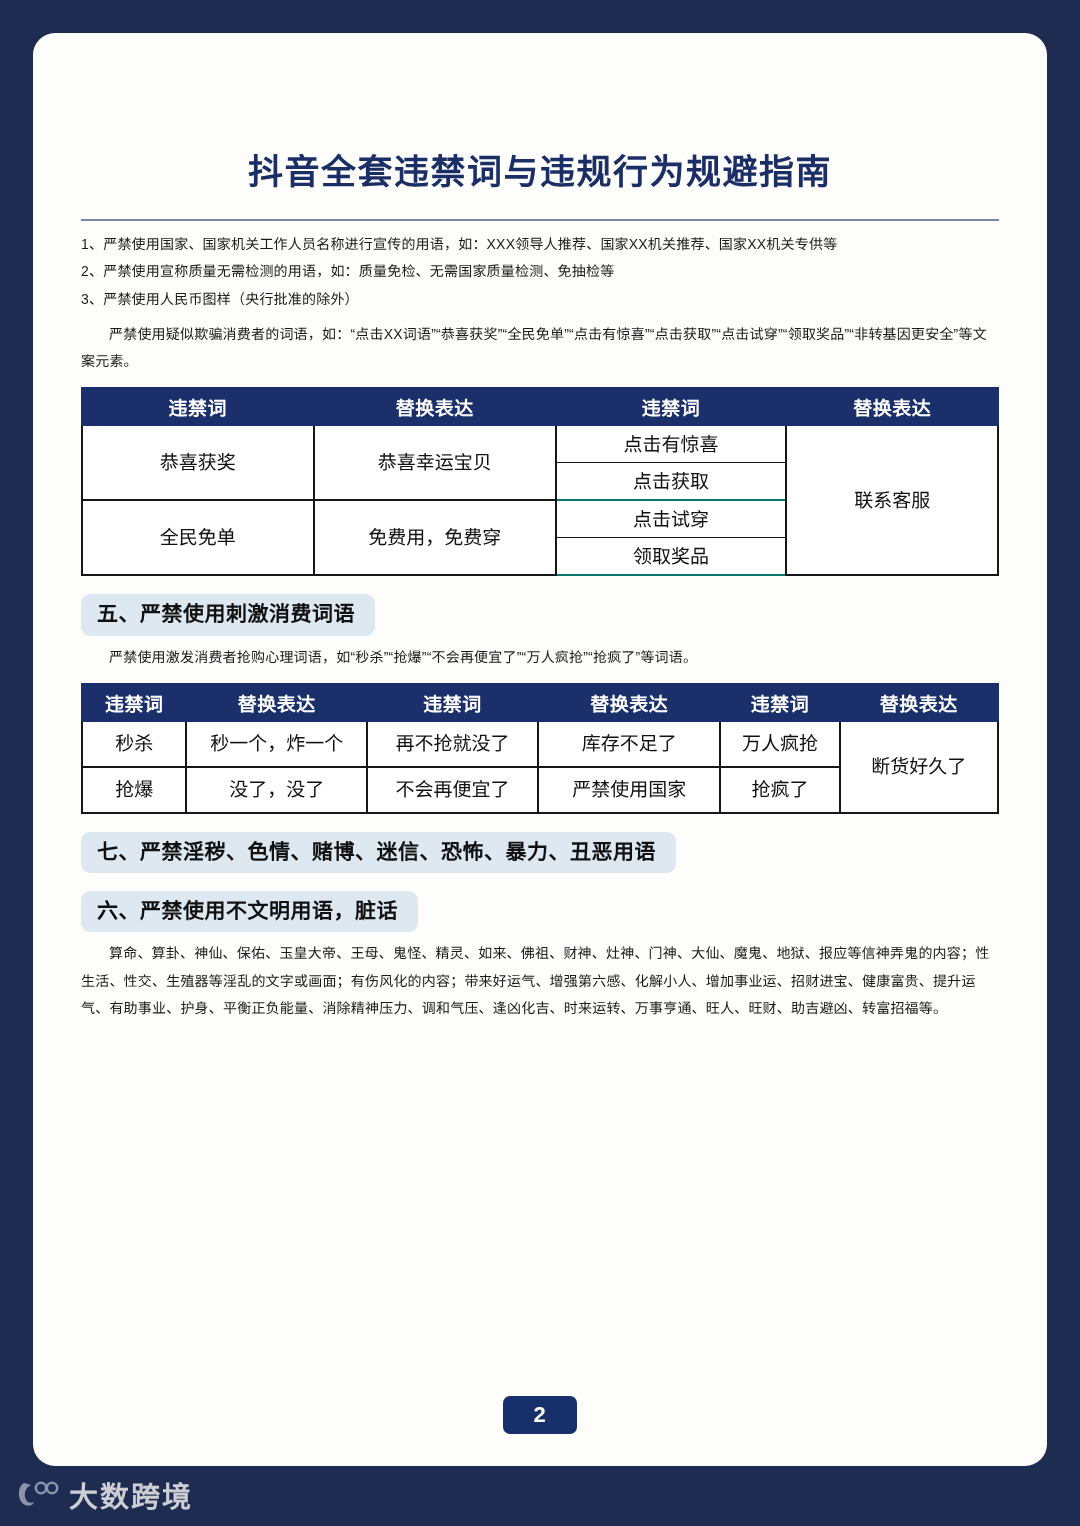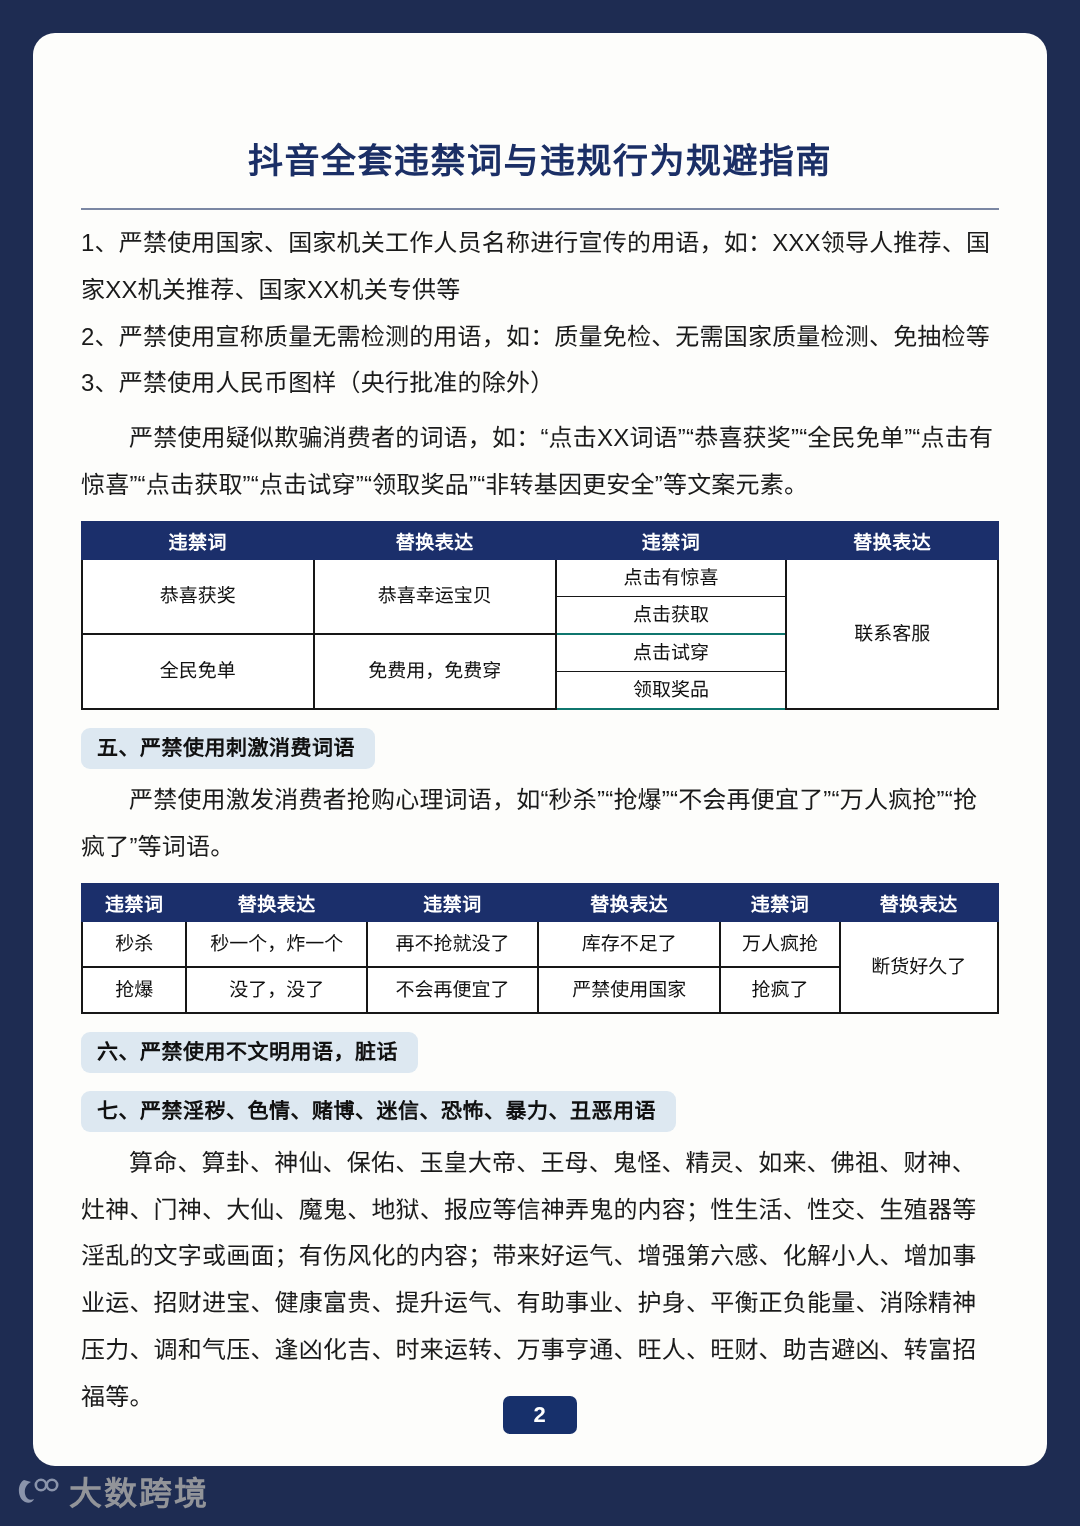--- a/index.html
+++ b/index.html
@@ -33,21 +33,21 @@
     position: absolute;
     left: 0;
     top: 0;
     width: 1014px;
     padding: 0 48px;
     box-sizing: border-box;
   }
 
   
   .doc-title {
-    margin: 0;
+    margin: 11px;
     padding-top: 107px;
     text-align: center;
     font-size: 35px;
     font-weight: bold;
     color: #1b2f66;
     letter-spacing: 1.5px;
     line-height: 1.2;
   }
   .title-rule {
     margin-top: 26px;
@@ -68,21 +68,21 @@
     letter-spacing: 0.5px;
     line-height: 1.15;
     margin: 0;
     white-space: nowrap;
   }
   .pill-row { margin-top: 18px; }
   .pill-row.tight { margin-top: 16px; }
 
   
   .body-line {
-    font-size: 24px;
+    font-size: 14px;
     color: #1a1a1a;
     line-height: 1.95;
     letter-spacing: 0.2px;
     margin: 0;
   }
   .list-block { margin-top: 10px; }
   .para-block { margin-top: 8px; }
   .indent { text-indent: 2em; }
 
   
@@ -159,22 +159,22 @@
   #watermark {
     position: absolute;
     left: 14px;
     bottom: 11px;
     display: flex;
     align-items: center;
     gap: 9px;
     opacity: 0.88;
   }
   #watermark .wm-text {
-    color: #a3a3a3;
-    font-size: 33px;
+    color: #e5e5e5;
+    font-size: 29px;
     font-weight: bold;
     letter-spacing: 2px;
   }
   #watermark svg { display: block; }
 </style>
 </head>
 <body>
 
 <div id="page-sheet">
   <div id="page-inner">
@@ -267,25 +267,25 @@
           <td>抢爆</td>
           <td>没了，没了</td>
           <td>不会再便宜了</td>
           <td>严禁使用国家</td>
           <td>抢疯了</td>
         </tr>
       </tbody>
     </table>
 
     <div class="pill-row">
+      <div class="section-pill">七、严禁淫秽、色情、赌博、迷信、恐怖、暴力、丑恶用语</div>
+    </div>
+
+    <div class="pill-row">
       <div class="section-pill">六、严禁使用不文明用语，脏话</div>
-    </div>
-
-    <div class="pill-row">
-      <div class="section-pill">七、严禁淫秽、色情、赌博、迷信、恐怖、暴力、丑恶用语</div>
     </div>
     <div class="para-block">
       <p class="body-line indent">算命、算卦、神仙、保佑、玉皇大帝、王母、鬼怪、精灵、如来、佛祖、财神、灶神、门神、大仙、魔鬼、地狱、报应等信神弄鬼的内容；性生活、性交、生殖器等淫乱的文字或画面；有伤风化的内容；带来好运气、增强第六感、化解小人、增加事业运、招财进宝、健康富贵、提升运气、有助事业、护身、平衡正负能量、消除精神压力、调和气压、逢凶化吉、时来运转、万事亨通、旺人、旺财、助吉避凶、转富招福等。</p>
     </div>
 
   </div>
 
   <div id="page-number-badge">2</div>
 </div>
 

